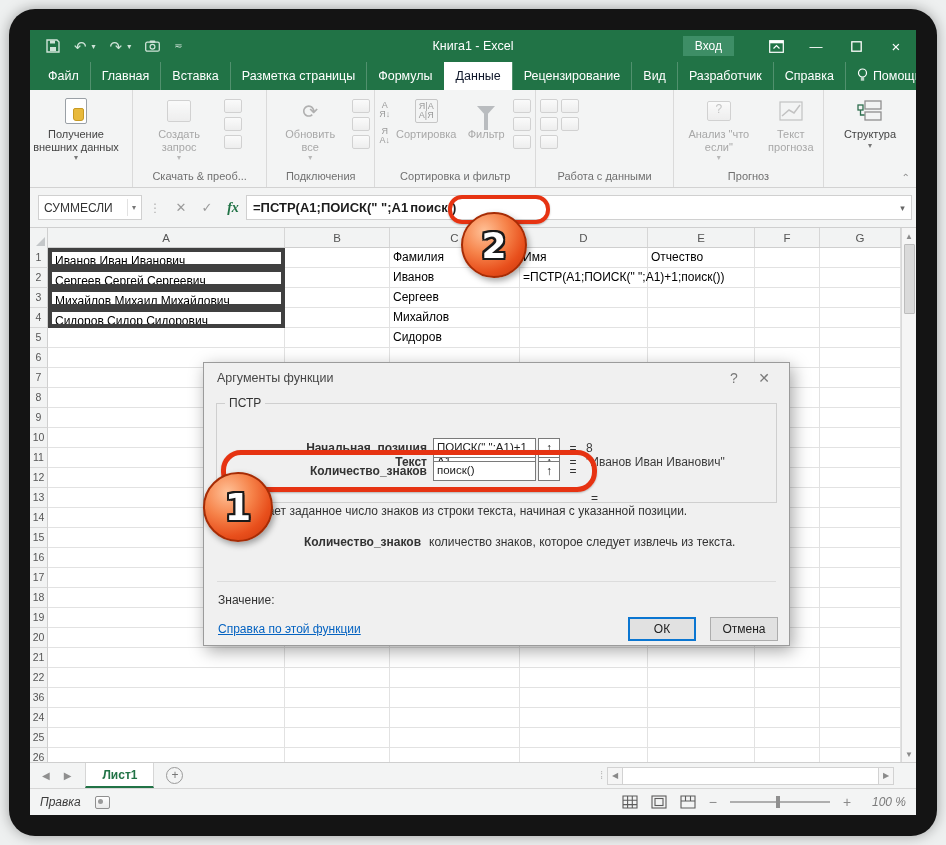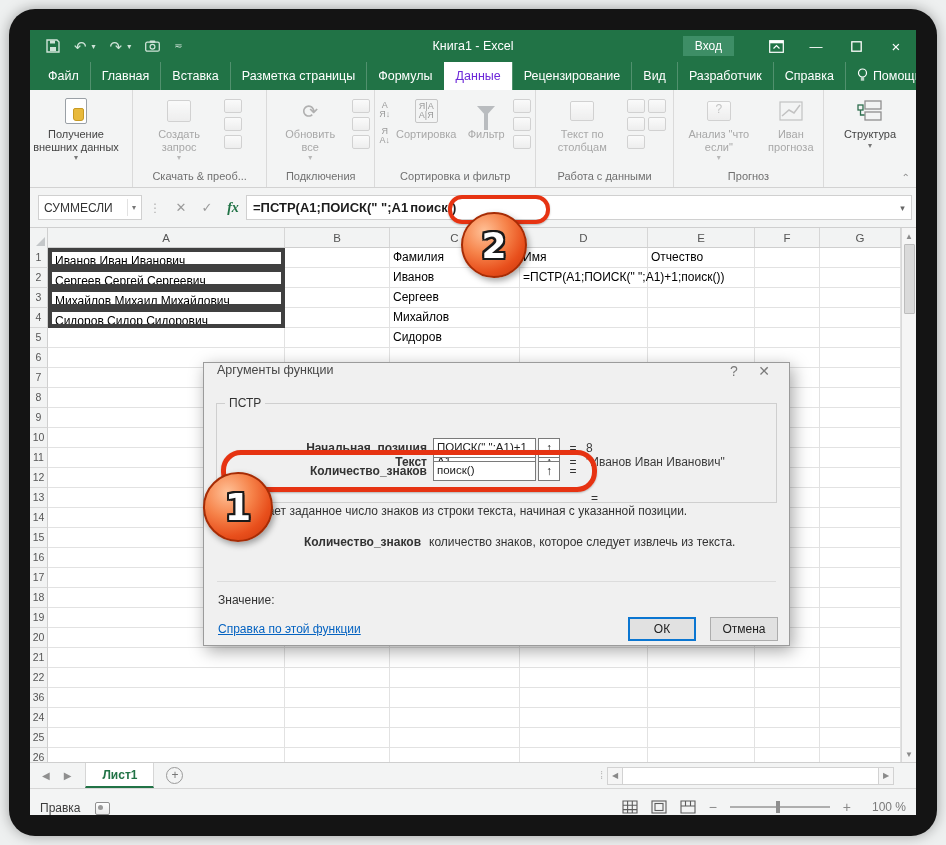--- a/index.html
+++ b/index.html
@@ -19,21 +19,21 @@
   .wtitle { position:absolute; left:0; right:0; text-align:center; font-size:12.5px; color:#fff; pointer-events:none; }
   .tright { margin-left:auto; display:flex; align-items:center; height:100%; }
   .signin { background:#3e8e66; color:#fff; font-size:12px; padding:3px 12px; margin-right:22px; cursor:pointer; }
   .wbtn { width:40px; height:100%; display:flex; align-items:center; justify-content:center; color:#fff; font-size:13px; cursor:pointer; }
   .wbtn svg { display:block; }
 
   
   .menubar { height:28px; background:#217346; display:flex; align-items:stretch; color:#fff; flex:none; font-size:12.5px; }
   .mtab { display:flex; align-items:center; padding:0 11px; border-left:1px solid rgba(255,255,255,.22); cursor:pointer; white-space:nowrap; }
   .mtab:first-child { border-left:none; padding-left:18px; }
-  .mtab.active { background:#fff; color:#6d28d9; border-left-color:transparent; }
+  .mtab.active { background:#fff; color:#0f172a; border-left-color:transparent; }
   .mtab.helpz { gap:5px; }
 
   
   .ribbon { height:98px; background:#f3f4f4; border-bottom:1px solid #d2d2d2; display:flex; flex:none; position:relative; }
   .rgroup { display:flex; flex-direction:column; border-right:1px solid #dadada; padding:3px 4px 0 4px; position:relative; }
   .rbody { flex:1; display:flex; align-items:flex-start; gap:3px; }
   .glabel { height:17px; font-size:11px; color:#707070; text-align:center; white-space:nowrap; overflow:hidden; }
   .bigbtn { display:flex; flex-direction:column; align-items:center; width:84px; padding-top:4px; cursor:pointer; }
   .bigbtn .bicon { width:28px; height:28px; display:flex; align-items:center; justify-content:center; margin-bottom:3px; }
   .bigbtn .bl { font-size:11px; line-height:12.5px; text-align:center; color:#444; white-space:normal; }
@@ -85,35 +85,35 @@
   .addsheet { display:flex; align-items:center; padding:0 12px; }
   .addsheet .plus { width:17px; height:17px; border:1px solid #9a9a9a; border-radius:50%; color:#777; font-size:12px; line-height:15px; text-align:center; cursor:pointer; }
   .tfill { flex:1; }
   .hsplit { display:flex; align-items:center; color:#b5b5b5; font-size:10px; padding:0 4px; cursor:col-resize; }
   .hsb { display:flex; align-items:center; margin:3px 0; }
   .hsbtn { width:16px; height:18px; background:#f5f5f5; border:1px solid #d2d2d2; color:#8a8a8a; font-size:8px; display:flex; align-items:center; justify-content:center; cursor:pointer; }
   .hstrack { width:255px; height:18px; background:#fff; border:1px solid #d2d2d2; border-left:none; border-right:none; cursor:grab; }
   .tcorner { width:22px; }
 
   
-  .statusbar { height:27px; background:#f3f4f4; border-top:1px solid #d6d6d6; display:flex; align-items:flex-end; flex:none; font-size:12px; color:#3c3c3c; padding:0 10px; }
+  .statusbar { height:27px; background:#f3f4f4; border-top:1px solid #d6d6d6; display:flex; align-items:center; flex:none; font-size:12px; color:#3c3c3c; padding:0 10px;font-style:italic; }
   .smode { padding-right:14px; cursor:default; }
   .macroicon { width:15px; height:13px; border:1px solid #8f8f8f; border-radius:2px; background:linear-gradient(#fff,#e9e9e9); position:relative; cursor:pointer; }
   .macroicon::after { content:""; position:absolute; left:2px; top:2px; width:5px; height:5px; background:#9a9a9a; border-radius:50%; }
   .sright { margin-left:auto; display:flex; align-items:center; gap:13px; }
   .vicon { color:#5c5c5c; cursor:pointer; display:flex; }
   .zminus, .zplus { color:#8a8a8a; font-size:14px; cursor:pointer; }
   .ztrack { width:100px; height:2px; background:#aeaeae; position:relative; cursor:pointer; }
   .zthumb { position:absolute; left:46px; top:-5px; width:4px; height:12px; background:#8f8f8f; }
   .zoomval { color:#7a7a7a; width:42px; text-align:right; cursor:pointer; }
 
   
   .dialog { position:absolute; left:203px; top:362px; width:587px; height:284px; background:#f0f0f0;
             border:1px solid #9b9b9b; box-shadow:3px 5px 16px rgba(0,0,0,.35); z-index:40; font-size:12px; color:#222; }
-  .dtitle { height:30px; display:flex; align-items:flex-start; padding:0 10px 0 13px; color:#474747; font-size:12.5px; }
+  .dtitle { height:30px; display:flex; align-items:center; padding:0 10px 0 13px; color:#474747; font-size:12.5px; }
   .dtspace { flex:1; }
   .dhelp, .dclose { color:#7a7a7a; font-size:14px; width:30px; text-align:center; cursor:pointer; }
   .groupbox { position:absolute; left:12px; right:12px; top:40px; height:100px; border:1px solid #cfcfcf; }
   .gblabel { position:absolute; top:-8px; left:8px; background:#f0f0f0; padding:0 4px; color:#333; }
   .drow { position:absolute; left:14px; right:14px; height:20px; display:flex; align-items:center; }
   .dlabel { width:215px; text-align:right; font-weight:bold; color:#333; padding-right:6px; white-space:nowrap; }
   .dfield { width:103px; height:20px; background:#fff; border:1px solid #7a7a7a; font-size:11.5px; padding:2px 3px 0 3px; white-space:nowrap; overflow:hidden; cursor:text; }
   .dspin { width:22px; height:20px; background:#fff; border:1px solid #7a7a7a; margin-left:2px; display:flex; align-items:center; justify-content:center; font-weight:bold; font-size:12px; color:#111; cursor:pointer; }
   .deq { width:26px; text-align:center; color:#333; }
   .dval { flex:1; color:#3c3c3c; white-space:nowrap; overflow:hidden; }
@@ -285,26 +285,20 @@
             <span class="sic"></span>
             <span class="sic"></span>
             <span class="sic"></span>
           </div>
         </div>
         <div class="glabel">Сортировка и фильтр</div>
       </div>
 
       <div class="rgroup" style="width:150px;">
         <div class="rbody">
-          <div class="bigbtn dis">
-            <span class="bicon">
-                <span class="sic" style="width:24px;height:20px;"></span>
-              </span>
-            <span class="bl" style="width:66px;">Текст по столбцам</span>
-          </div>
           <div class="sicol">
             <span class="sic"></span>
             <span class="sic"></span>
             <span class="sic"></span>
           </div>
           <div class="sicol">
             <span class="sic"></span>
             <span class="sic"></span>
           </div>
         </div>
@@ -320,21 +314,21 @@
             <span class="bl" style="width:68px;">Анализ "что если"</span>
             <span class="caret">▾</span>
           </div>
           <div class="bigbtn dis" style="width:58px;">
             <span class="bicon">
               <svg width="24" height="20" viewBox="0 0 24 20">
                   <rect x="1" y="1" width="22" height="18" fill="none" stroke="#c2c2c2" stroke-width="1.2"></rect>
                   <path d="M3 15 10 9 15 12 21 4" fill="none" stroke="#c2c2c2" stroke-width="1.5"></path>
                 </svg>
             </span>
-            <span class="bl">Иван прогноза</span>
+            <span class="bl">Текст прогноза</span>
           </div>
         </div>
         <div class="glabel">Прогноз</div>
       </div>
 
       <div class="rgroup" style="flex:1;border-right:none;">
         <div class="rbody" style="justify-content:center;">
           <div class="bigbtn">
             <span class="bicon">
               <svg width="26" height="24" viewBox="0 0 26 24">

